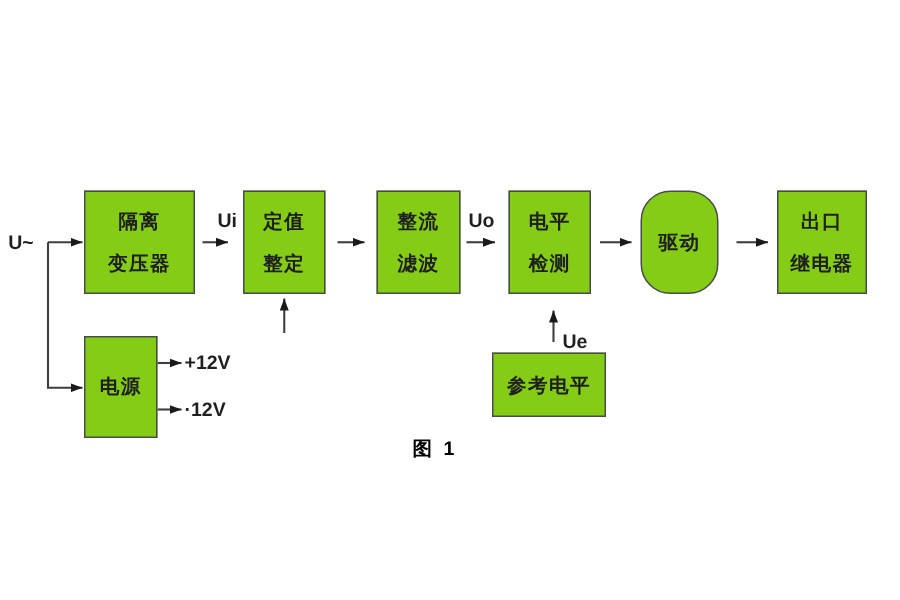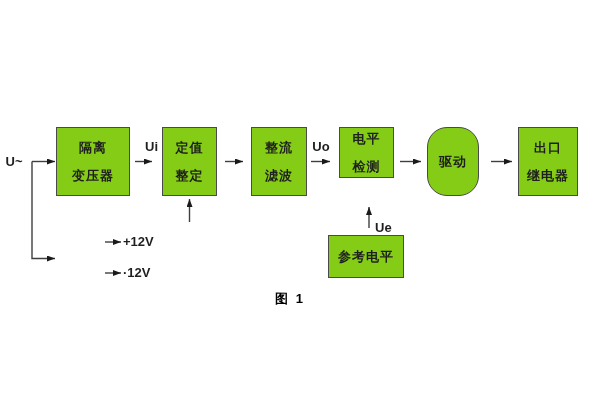--- a/index.html
+++ b/index.html
@@ -38,21 +38,21 @@
     color:#000000;
     font-size:13px;
     font-weight:600;
     text-align:center;
     letter-spacing:2px;
   }
   
   #b-isolation{left:56px;top:127px;width:74px;height:69px;}
   #b-setting{left:162px;top:127px;width:55px;height:69px;}
   #b-rectify{left:251px;top:127px;width:56px;height:69px;}
-  #b-level{left:339px;top:127px;width:55px;height:51px;}
+  #b-level{left:339px;top:127px;width:55px;height:69px;}
   #b-drive{left:427px;top:127px;width:52px;height:69px;border-radius:20px;}
   #b-relay{left:518px;top:127px;width:60px;height:69px;}
   #b-power{left:56px;top:224px;width:49px;height:68px;}
   #b-ratio{left:162px;top:224px;width:55px;height:68px;}
   #b-reference{left:328px;top:235px;width:76px;height:43px;}
   
   #l-source{left:0px;top:154px;width:28px;text-align:center;}
   #l-ui{left:130px;top:139px;width:28px;text-align:right;}
   #l-uo{left:307px;top:139px;width:28px;text-align:center;}
   #l-ue{left:375px;top:220px;}
@@ -90,20 +90,21 @@
 变压器</div>
   <div id="b-setting" class="block">定值
 整定</div>
   <div id="b-rectify" class="block">整流
 滤波</div>
   <div id="b-level" class="block">电平
 检测</div>
   <div id="b-drive" class="block single">驱动</div>
   <div id="b-relay" class="block">出口
 继电器</div>
+  <div id="b-power" class="block single">电源</div>
   <div id="b-reference" class="block single">参考电平</div>
 
   <div id="l-source" class="lbl">U~</div>
   <div id="l-ui" class="lbl">Ui</div>
   <div id="l-uo" class="lbl">Uo</div>
   <div id="l-ue" class="lbl">Ue</div>
   <div id="l-p12" class="lbl">+12V</div>
   <div id="l-n12" class="lbl">·12V</div>
   <div id="l-caption" class="caption">图 1</div>
 

